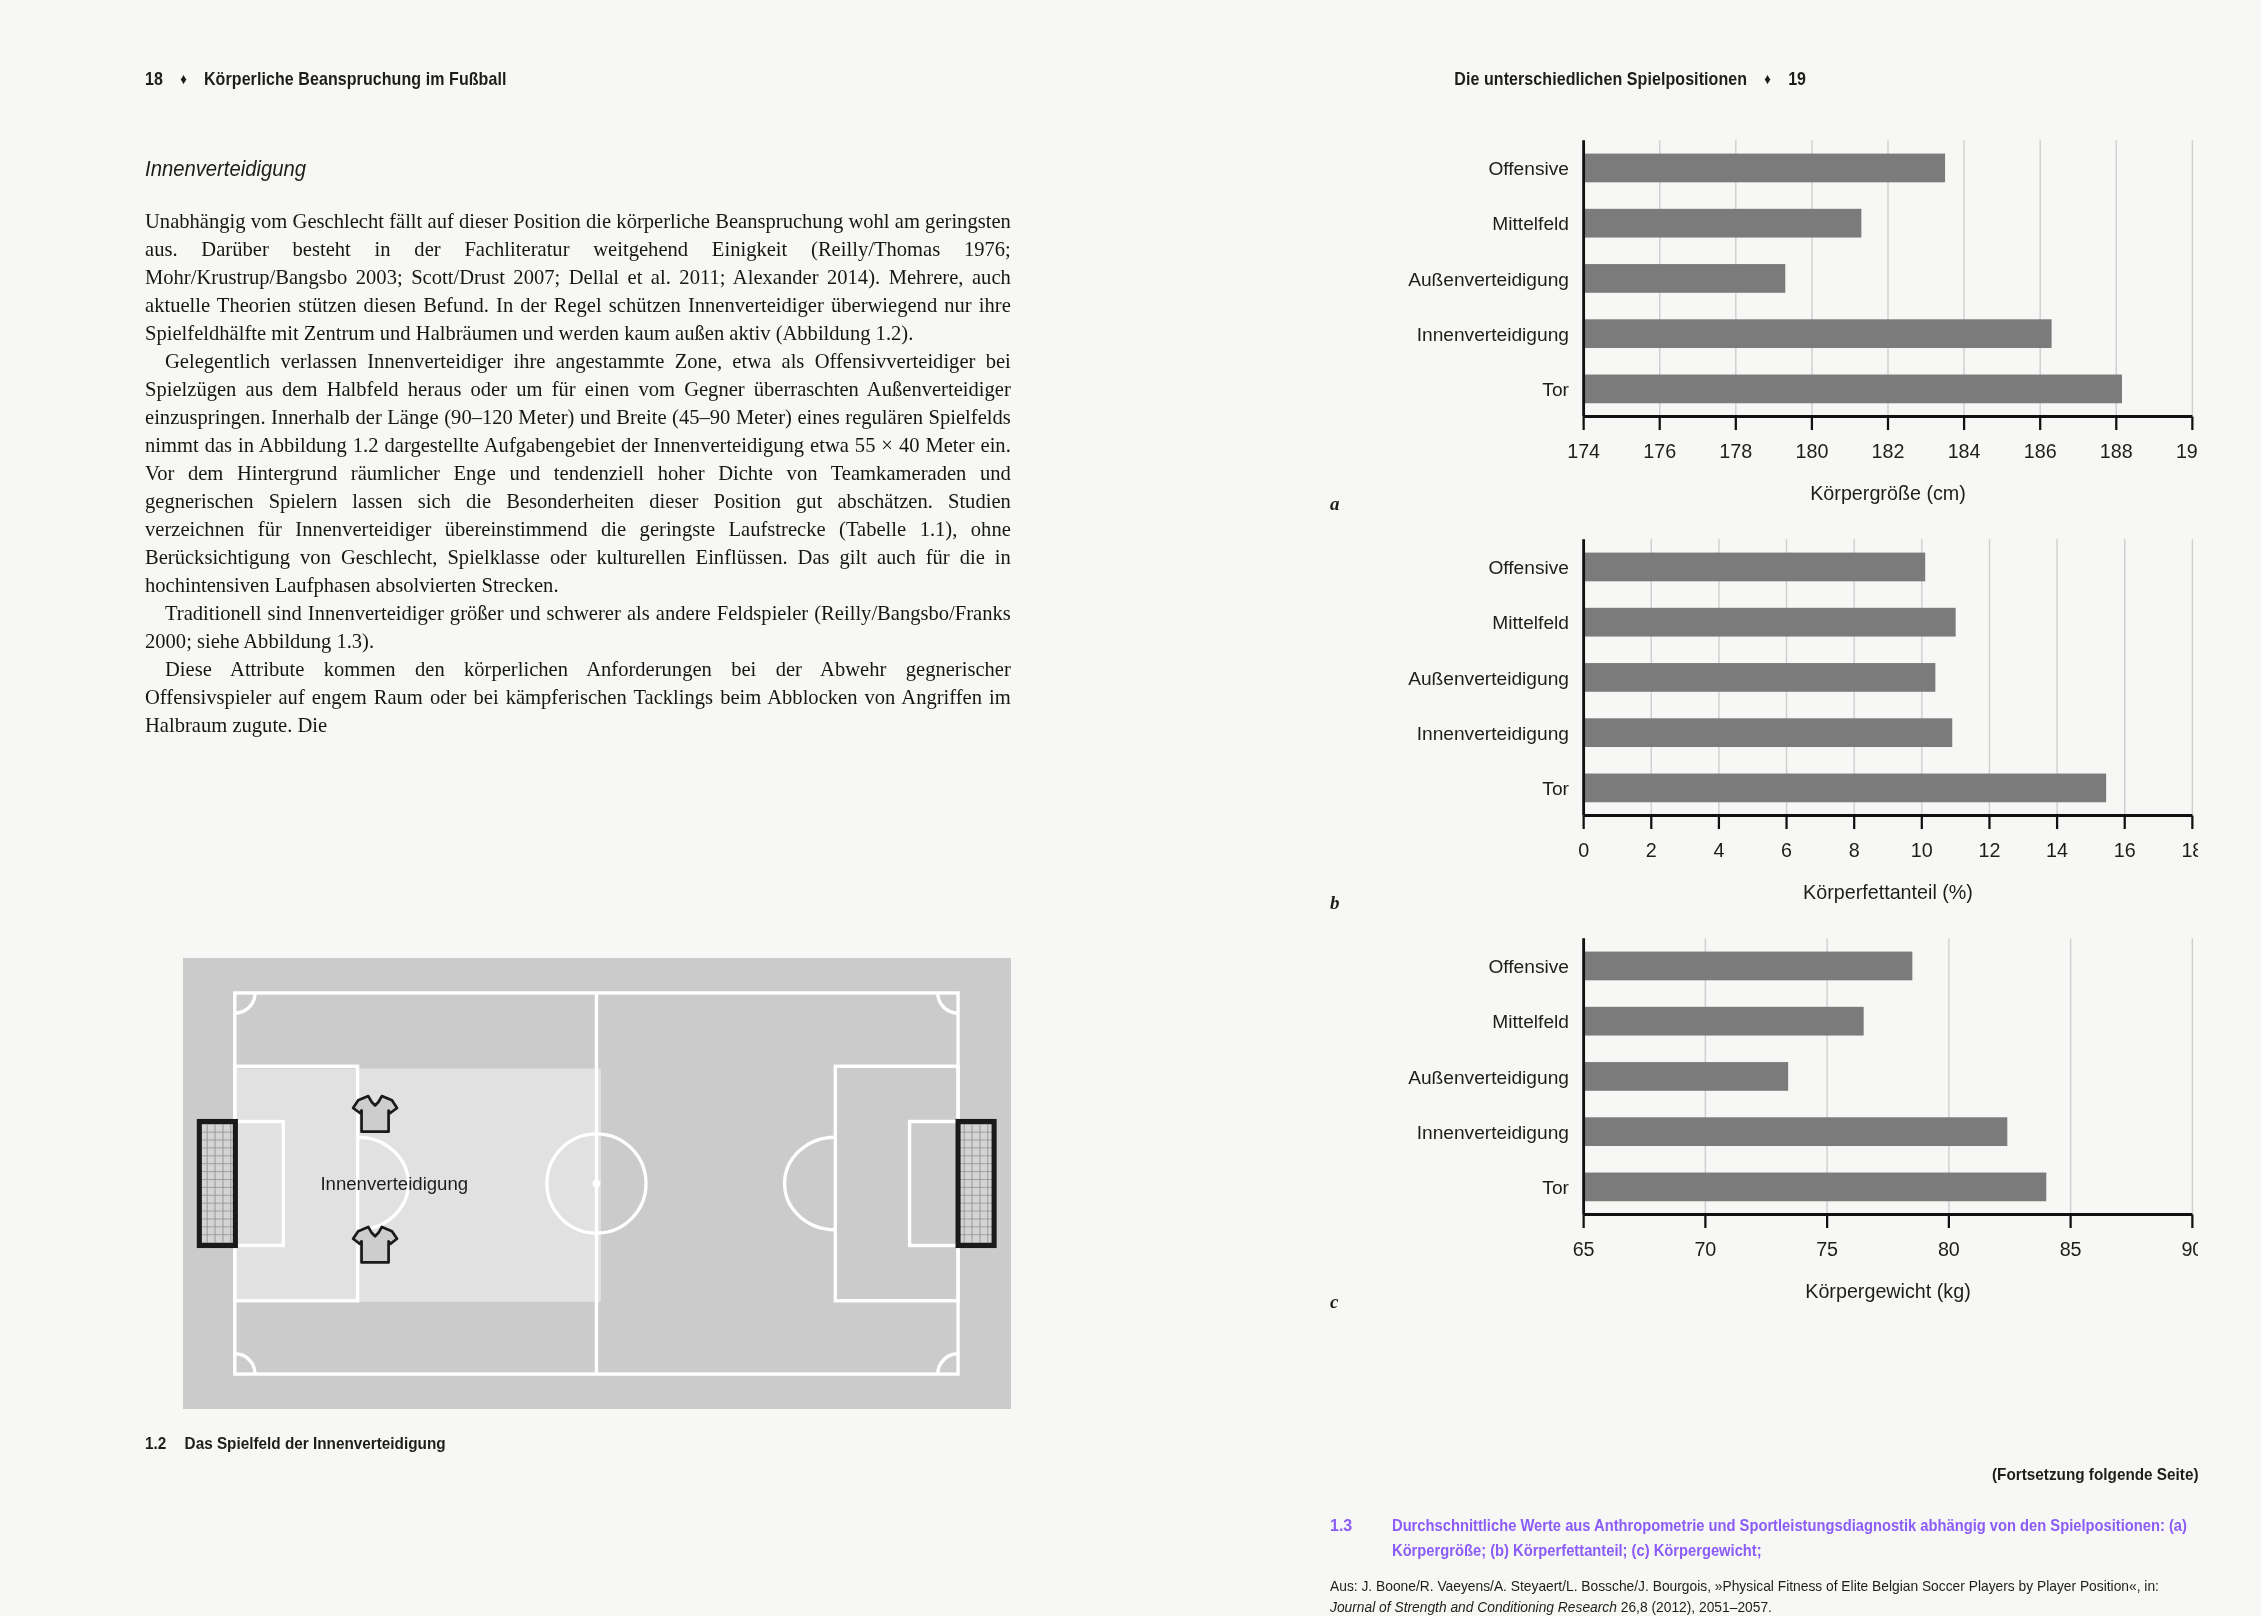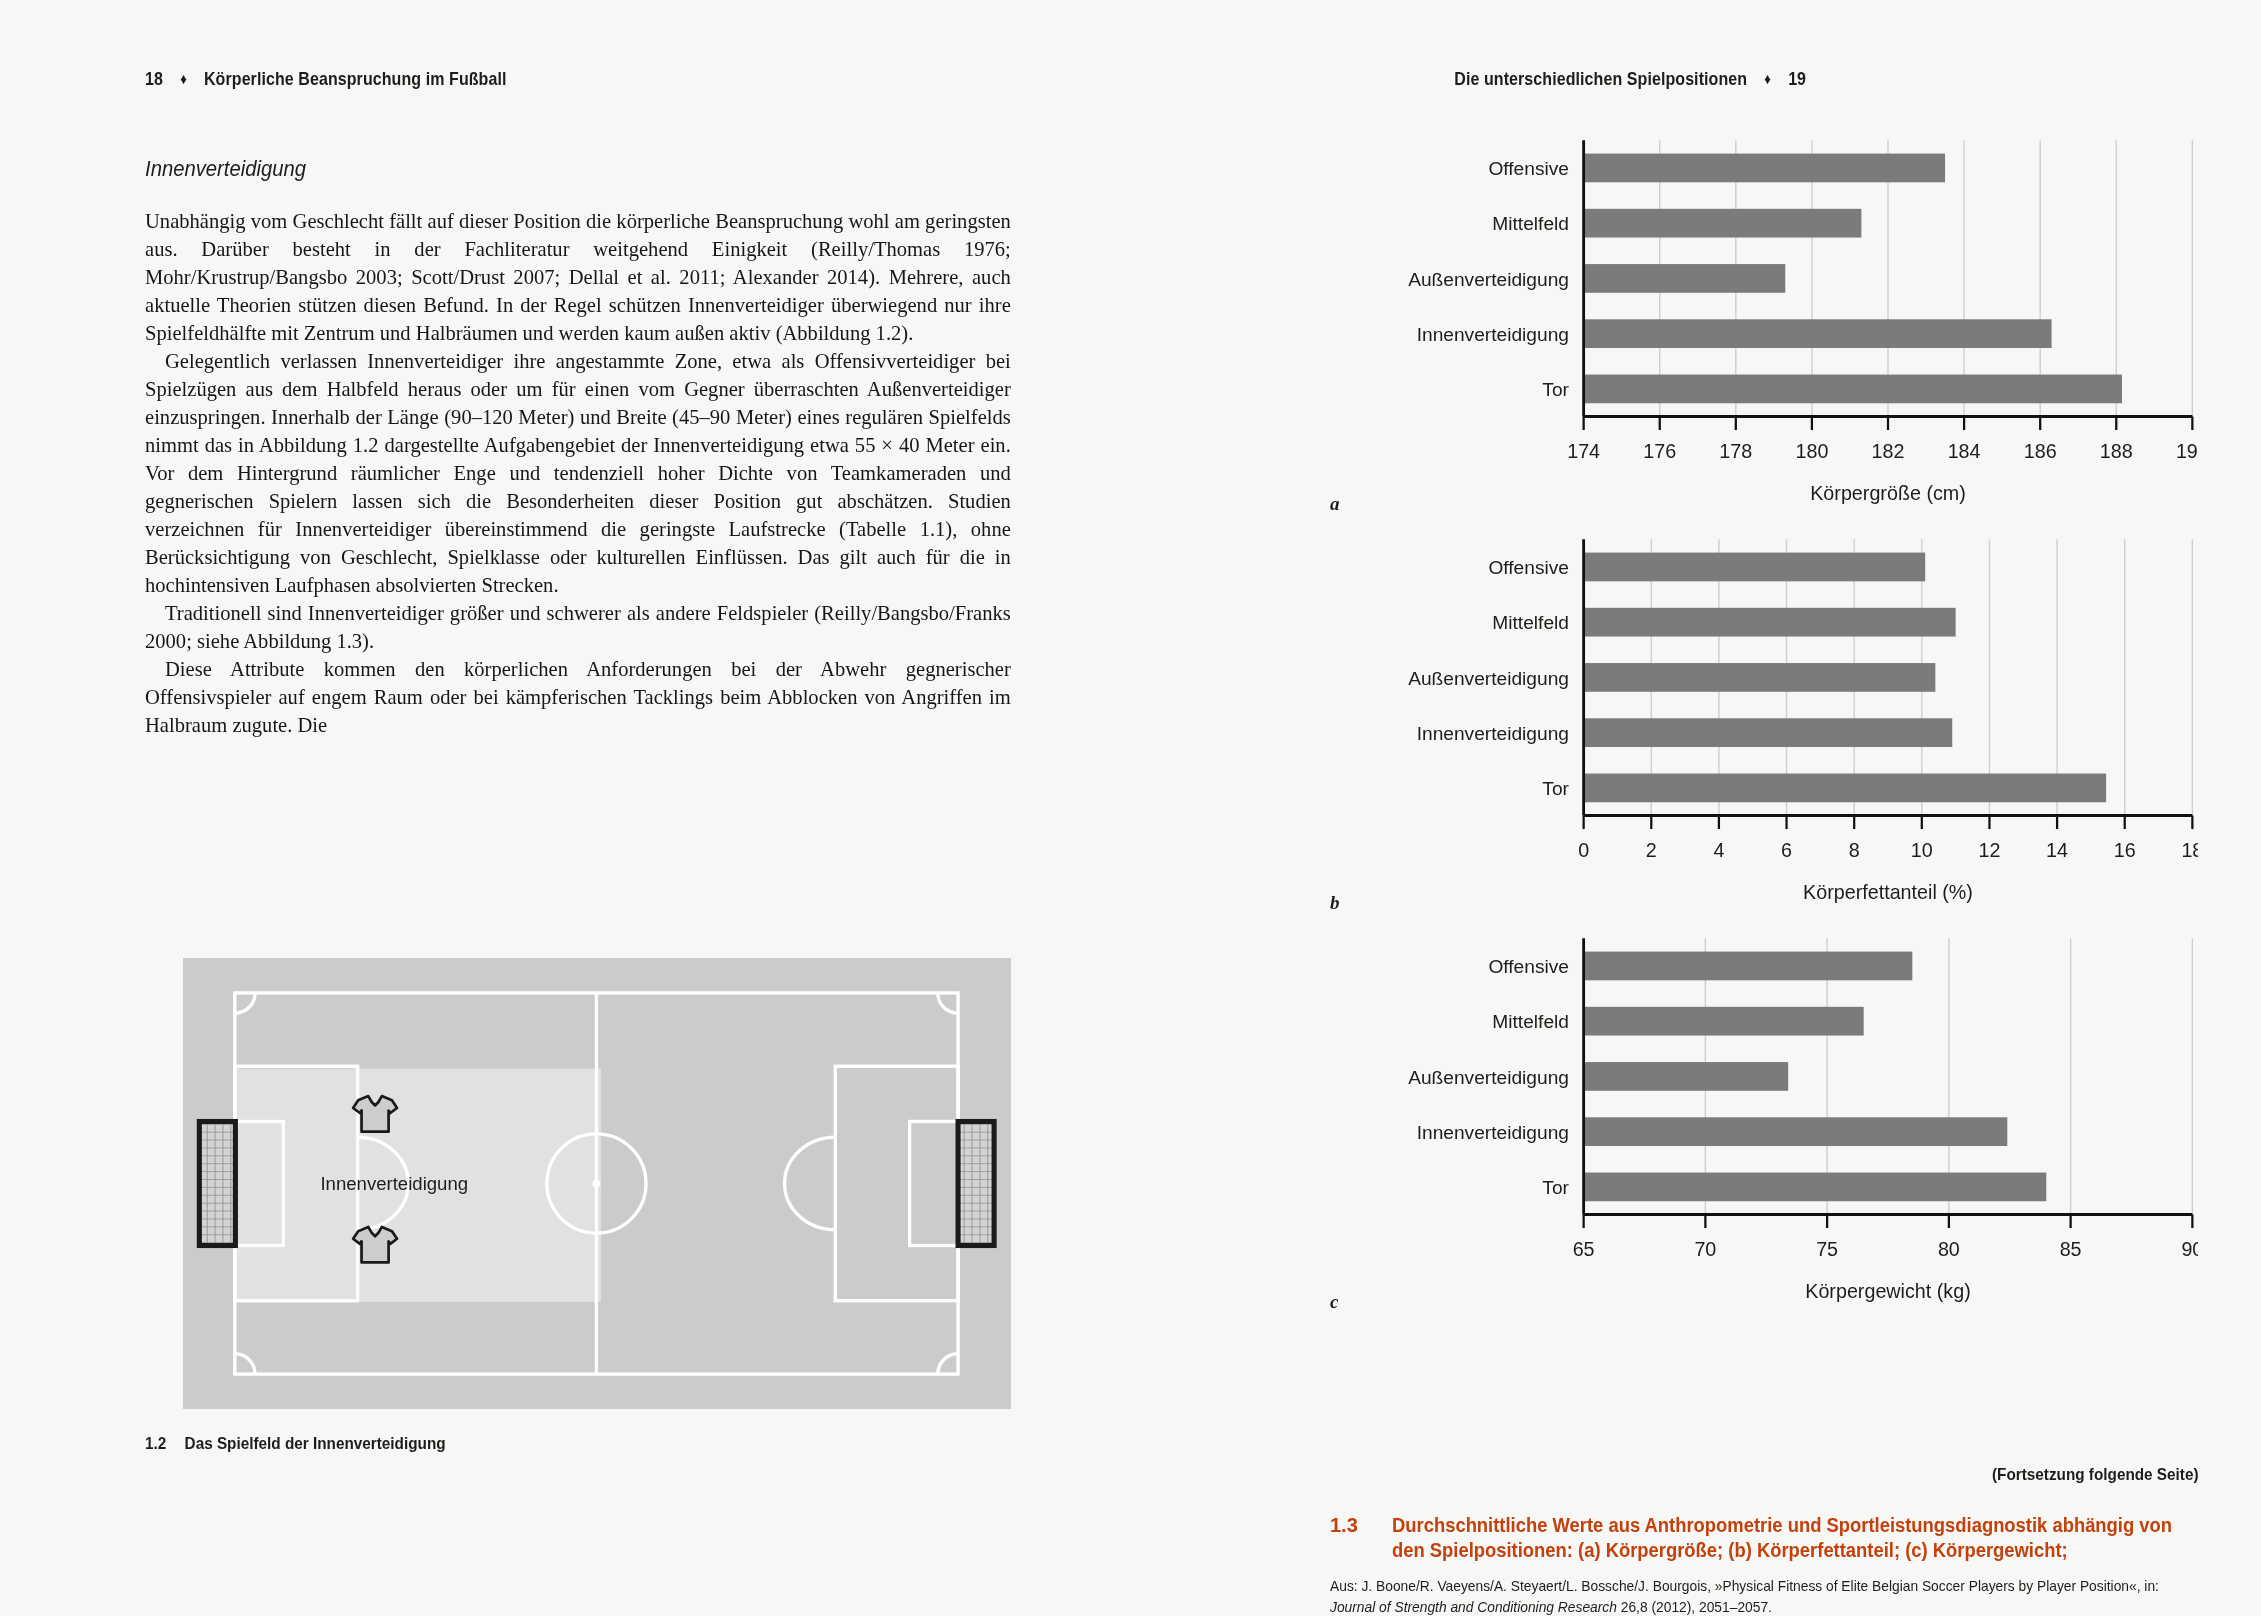--- a/index.html
+++ b/index.html
@@ -69,21 +69,21 @@
 
   .cont-note{
     position:absolute;right:0px;top:1335px;
     font-family:"Liberation Sans", sans-serif;
     font-weight:bold;font-size:17px;color:#1d1d1b;white-space:nowrap;
     transform:scaleX(.9);transform-origin:right center;
   }
   .cap13{
     position:absolute;left:0px;top:1383px;width:868px;
     font-family:"Liberation Sans", sans-serif;
-    font-weight:bold;font-size:20px;line-height:25px;color:#c2410c;
+    font-weight:bold;font-size:16px;line-height:25px;color:#8b5cf6;
   }
   .cap13 .cnum{position:absolute;left:0;top:0;}
   .cap13 .ctxt{display:block;margin-left:62px;transform:scaleX(.92);transform-origin:left top;width:873px;}
   .cap-source{
     position:absolute;left:0px;top:1445px;width:902px;
     font-family:"Liberation Sans", sans-serif;
     font-size:15px;line-height:21px;color:#1d1d1b;
     transform:scaleX(.92);transform-origin:left top;
   }
   .cap-source i{font-style:italic;}

